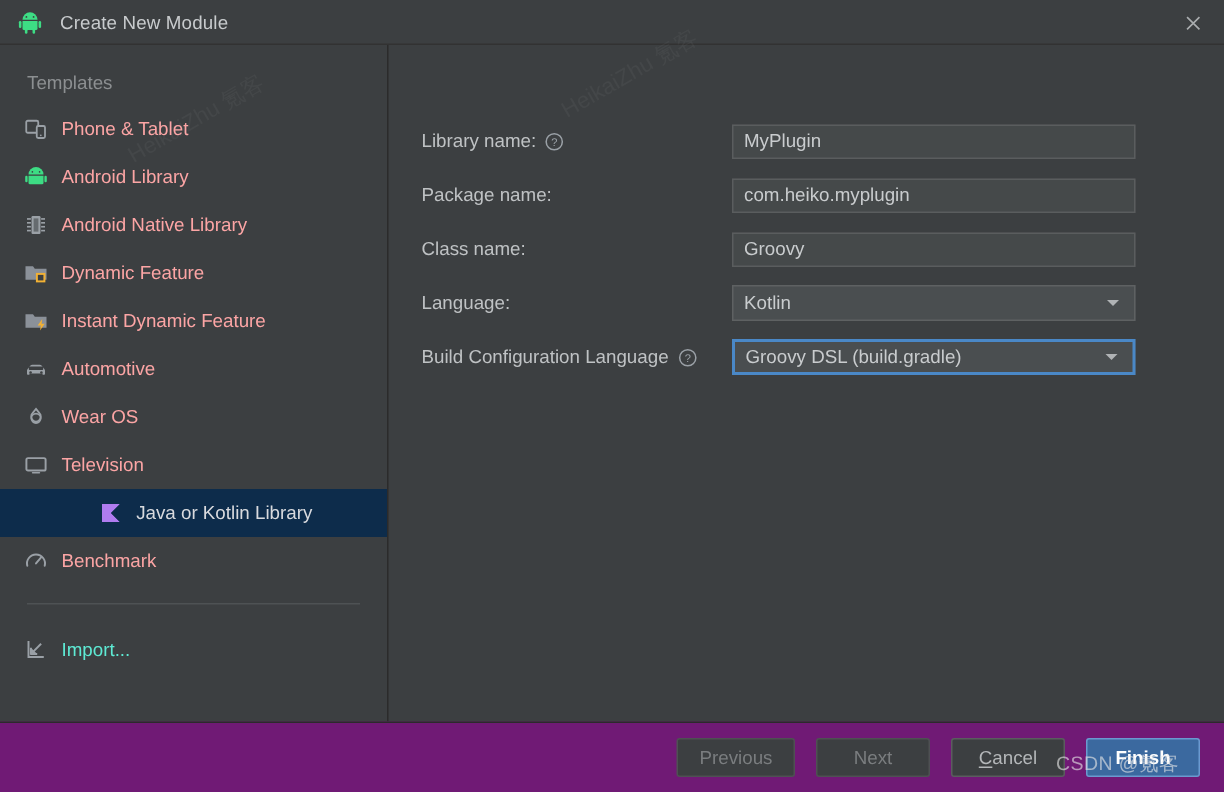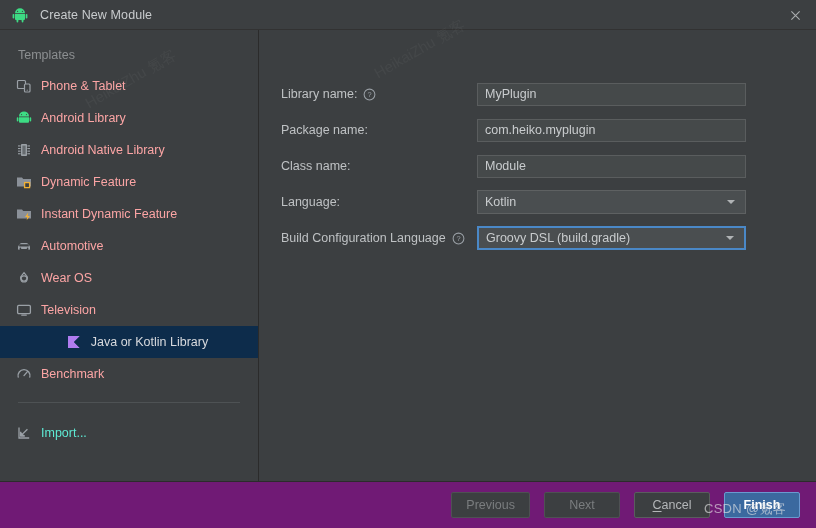--- a/index.html
+++ b/index.html
@@ -131,20 +131,21 @@
     position: relative;
     padding: 46px 0 0 0;
     box-sizing: border-box;
   }
   .form-row {
     display: flex;
     align-items: center;
     height: 36px;
     padding-left: 22px;
     box-sizing: border-box;
+    gap: 11px;
   }
   .form-label {
     font-size: 12.5px;
     color: #bfc2c4;
     width: 196px;
     flex: none;
     display: flex;
     align-items: center;
     white-space: nowrap;
   }
@@ -414,21 +415,21 @@
         <div class="field">
           <span>com.heiko.myplugin</span>
         </div>
       </div>
 
       <div class="form-row">
         <span class="form-label">
           <span>Class name:</span>
         </span>
         <div class="field">
-          <span>Module</span>
+          <span>Groovy</span>
         </div>
       </div>
 
       <div class="form-row">
         <span class="form-label">
           <span>Language:</span>
         </span>
         <div class="field combo">
           <span>Kotlin</span>
           <span class="combo-arrow"></span>

